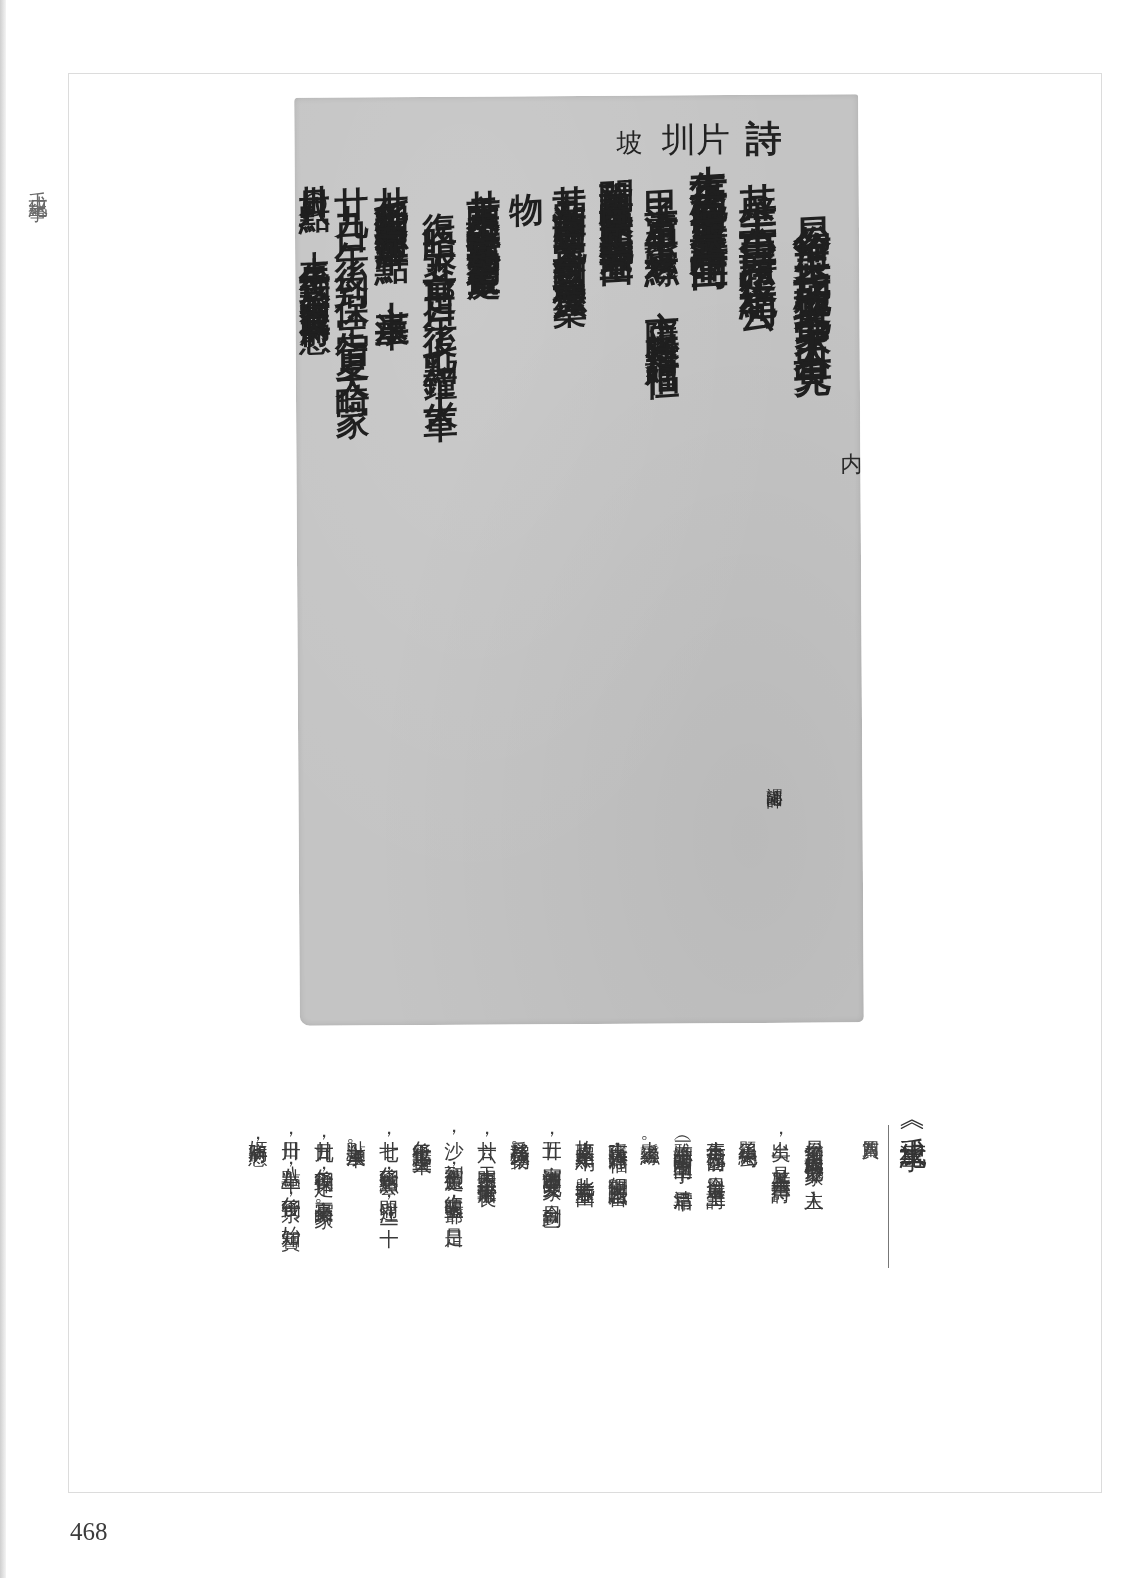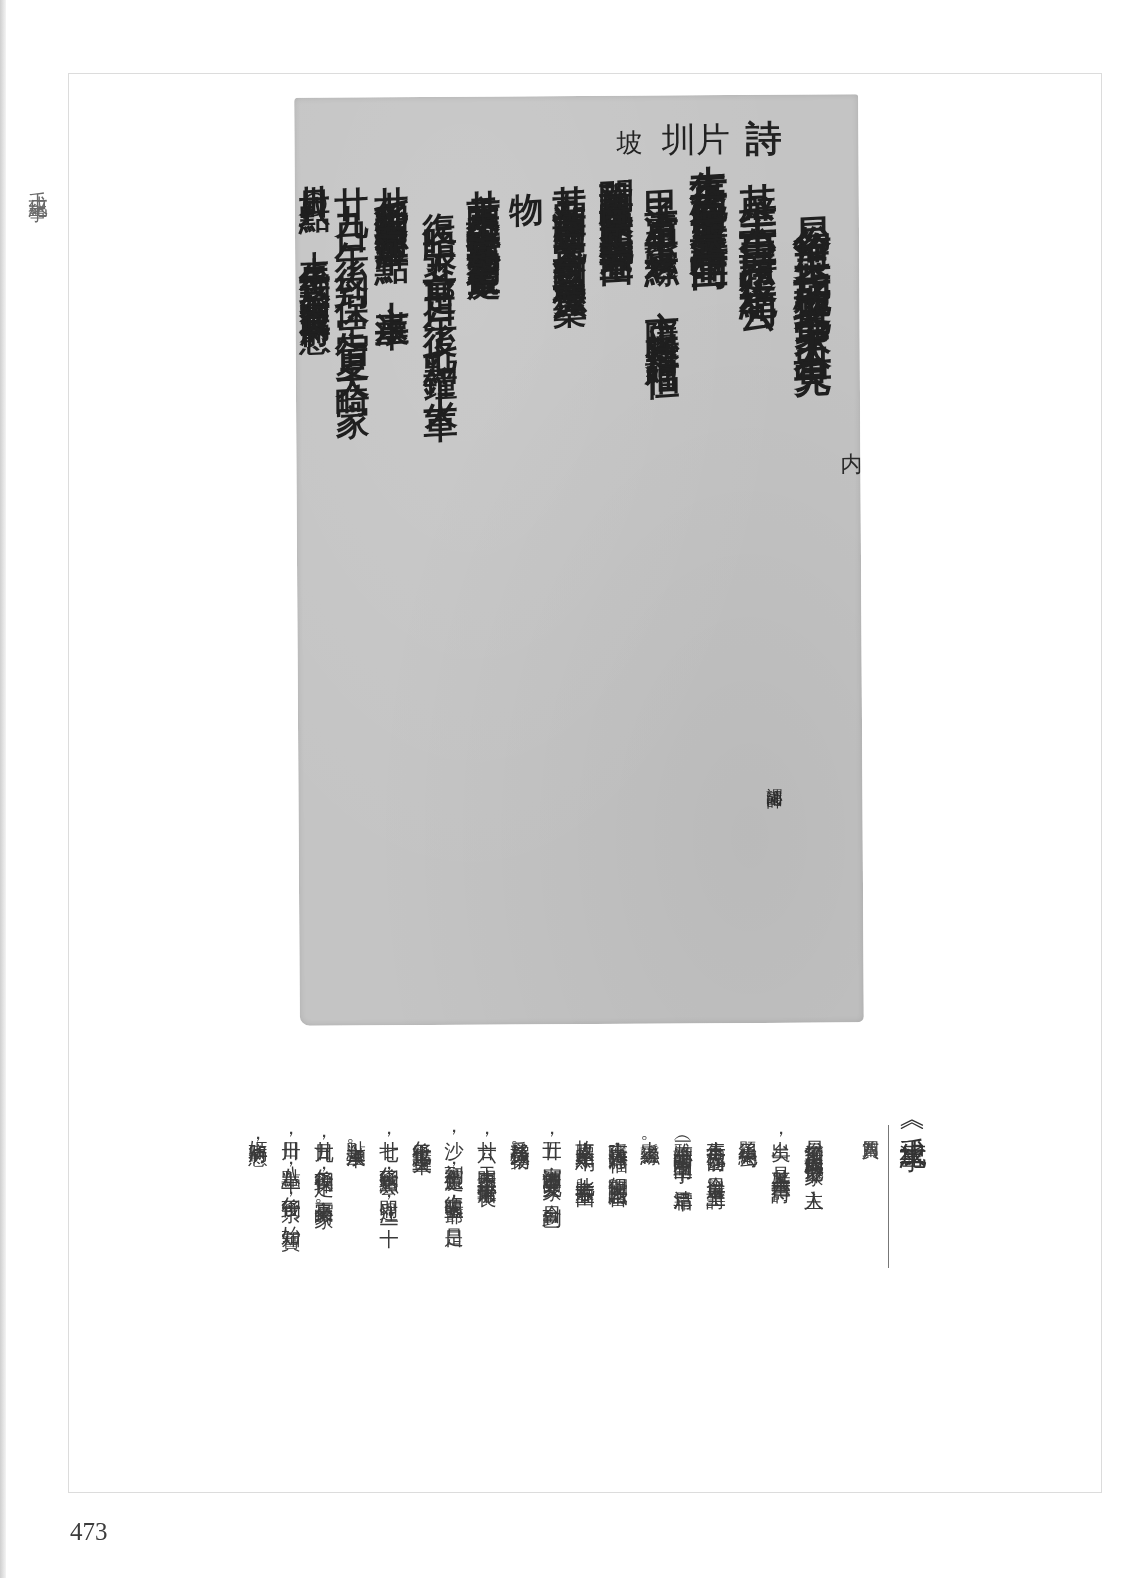--- a/index.html
+++ b/index.html
@@ -136,21 +136,21 @@
 </style>
 </head>
 <body>
 
 <div class="page-edge"></div>
 
 <div class="frame"></div>
 
 <div class="running-head">壬戌紀事</div>
 
-<div class="page-number">473</div>
+<div class="page-number">468</div>
 
 <div class="manuscript">
   <div class="ms-top" style="left:322px; top:20px;">
     <span style="font-size:26px; font-weight:normal; margin-right:14px;">坡</span>
     <span style="font-size:34px; font-weight:normal; margin-right:10px;">圳片</span>
     <span style="font-size:36px;">詩</span>
   </div>
 
   <div class="ms-col big" style="left:498px; top:92px;">易俗河吴正茂胡槐齋七爺家主人出矣見</div>
   <div class="ms-note" style="left:540px; top:340px; font-size:22px;">内</div>

